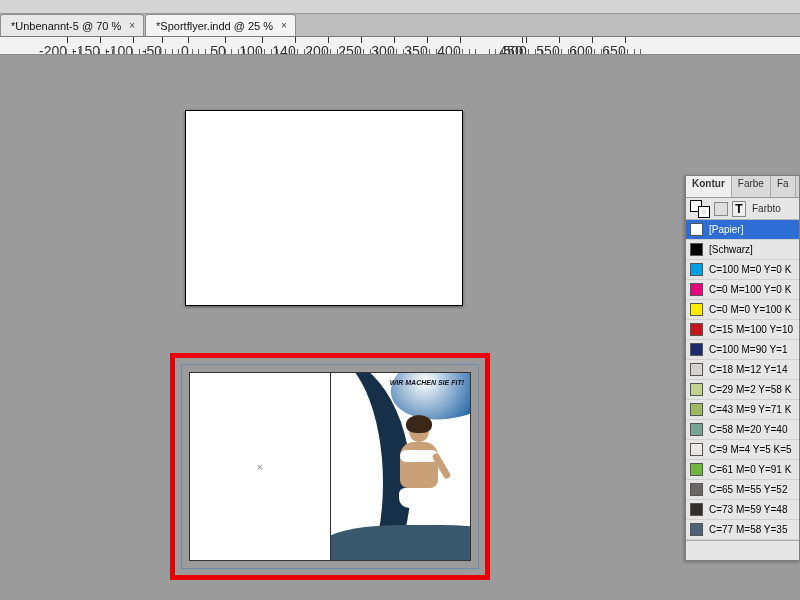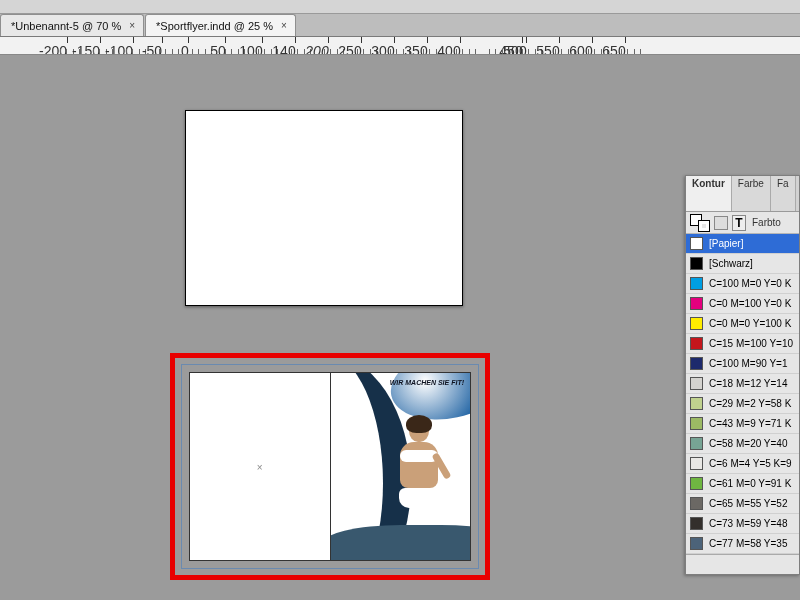--- a/index.html
+++ b/index.html
@@ -106,21 +106,21 @@
   }
   .reg-x { position:absolute; left:50%; top:50%; transform:translate(-50%,-50%); color:#8a8a8a; font-size:10px; }
 
   
   .panel {
     position: absolute; right: 0; top: 120px; width: 115px;
     background: #e6e6e6; border: 1px solid #7e7e7e;
     box-shadow: -1px 1px 3px rgba(0,0,0,.3);
   }
   .panel-tabs {
-    display: flex; background: #d2d2d2; border-bottom: 1px solid #9a9a9a; height: 36px;
+    display: flex; background: #d2d2d2; border-bottom: 1px solid #9a9a9a; height: 22px;
   }
   .ptab {
     padding: 2px 6px; font-size: 10px; color: #333; border-right: 1px solid #aaa;
     background: #d9d9d9; cursor: default;
   }
   .ptab:first-child { background: #efefef; font-weight: bold; }
   .panel-tools {
     height: 22px; display:flex; align-items:center; gap:4px; padding: 2px 4px;
     border-bottom: 1px solid #b6b6b6;
   }
@@ -226,21 +226,21 @@
       <div class="rtick-small" style="left: 270.8px;"></div>
       <div class="rtick-small" style="left: 277.4px;"></div>
       <div class="rtick" style="left: 284px;">
         <div class="line"></div>
         <div class="num">140</div>
       </div>
       <div class="rtick-small" style="left: 290.6px;"></div>
       <div class="rtick-small" style="left: 297.2px;"></div>
       <div class="rtick-small" style="left: 303.8px;"></div>
       <div class="rtick-small" style="left: 310.4px;"></div>
-      <div class="rtick" style="left: 317px; font-style: italic;">
+      <div class="rtick" style="left: 317px;">
         <div class="line"></div>
         <div class="num">200</div>
       </div>
       <div class="rtick-small" style="left: 323.6px;"></div>
       <div class="rtick-small" style="left: 330.2px;"></div>
       <div class="rtick-small" style="left: 336.8px;"></div>
       <div class="rtick-small" style="left: 343.4px;"></div>
       <div class="rtick" style="left: 350px;">
         <div class="line"></div>
         <div class="num">250</div>
@@ -401,21 +401,21 @@
         <div class="swatch-row">
           <span class="swatch-box" style="background: rgb(156, 186, 100);"></span>
           <span class="swatch-name">C=43 M=9 Y=71 K</span>
         </div>
         <div class="swatch-row">
           <span class="swatch-box" style="background: rgb(119, 164, 148);"></span>
           <span class="swatch-name">C=58 M=20 Y=40</span>
         </div>
         <div class="swatch-row">
           <span class="swatch-box" style="background: rgb(233, 232, 229);"></span>
-          <span class="swatch-name">C=6 M=4 Y=5 K=9</span>
+          <span class="swatch-name">C=9 M=4 Y=5 K=5</span>
         </div>
         <div class="swatch-row">
           <span class="swatch-box" style="background: rgb(111, 182, 65);"></span>
           <span class="swatch-name">C=61 M=0 Y=91 K</span>
         </div>
         <div class="swatch-row">
           <span class="swatch-box" style="background: rgb(107, 104, 100);"></span>
           <span class="swatch-name">C=65 M=55 Y=52</span>
         </div>
         <div class="swatch-row">

